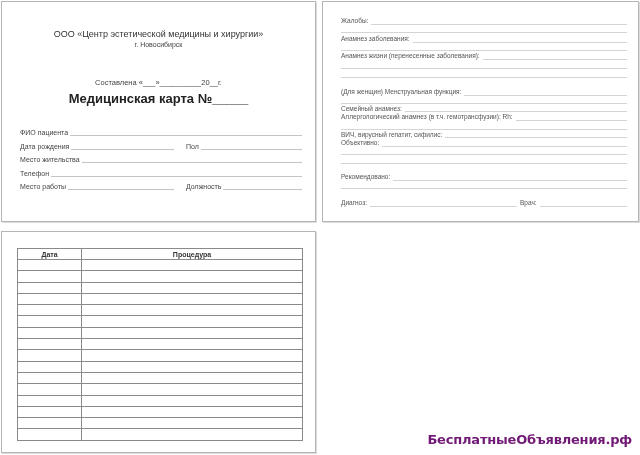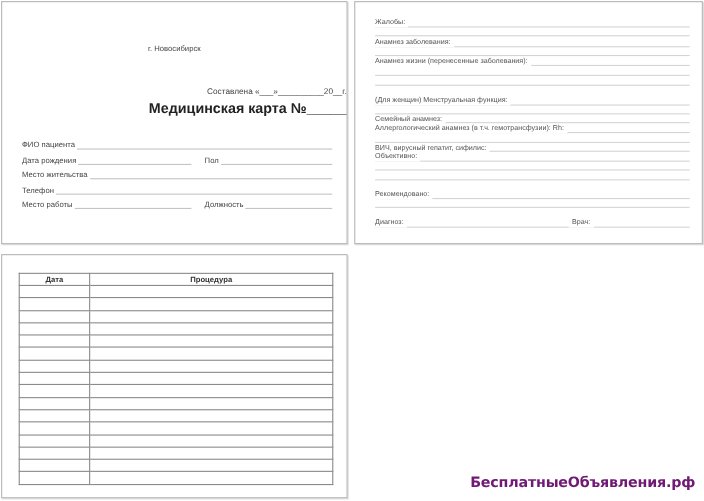--- a/index.html
+++ b/index.html
@@ -12,22 +12,22 @@
     border: 1px solid #b5b5b5;
     box-shadow: 1px 1px 0 #dcdcdc;
   }
   #card-front { left: 1px; top: 1px; width: 315px; height: 221px; }
   #card-back { left: 322px; top: 1px; width: 317px; height: 221px; }
   #card-table { left: 1px; top: 231px; width: 315px; height: 222px; }
 
   
   .org { position: absolute; left: 0; right: 0; top: 27px; text-align: center; font-size: 9px; color: #333; }
   .city { position: absolute; left: 0; right: 0; top: 39px; text-align: center; font-size: 7px; color: #444; }
-  .composed { position: absolute; left: 0; right: 0; top: 76px; text-align: right; font-size: 7.5px; color: #444; }
-  .title { position: absolute; left: 0; right: 0; top: 89px; text-align: right; font-size: 13px; font-weight: bold; color: #222; }
+  .composed { position: absolute; left: 0; right: 0; top: 76px; text-align: center; font-size: 7.5px; color: #444; }
+  .title { position: absolute; left: 0; right: 0; top: 89px; text-align: center; font-size: 13px; font-weight: bold; color: #222; }
 
   .field { position: absolute; display: flex; align-items: flex-end; font-size: 7px; color: #444; height: 10px; }
   .field .lbl { white-space: nowrap; padding-right: 2px; }
   .field .ln { flex: 1; border-bottom: 1px solid #c4c4c4; height: 8px; }
 
   
   .bline { position: absolute; left: 18px; width: 286px; border-top: 1px solid #d4d4d4; height: 0; }
   .blbl { position: absolute; left: 18px; font-size: 6.5px; color: #555; background: #fff; padding-right: 3px; line-height: 8px; white-space: nowrap; }
 
   
@@ -39,20 +39,21 @@
   .watermark {
     position: absolute; right: 8px; top: 432px;
     font-size: 13px; font-weight: bold; color: #701a75;
     font-family: "DejaVu Sans", sans-serif; letter-spacing: -0.2px;
   }
 </style>
 </head>
 <body>
 
 <div class="card" id="card-front">
+  <div class="org">ООО «Центр эстетической медицины и хирургии»</div>
   <div class="city">г. Новосибирск</div>
   <div class="composed">Составлена «___»__________20__г.</div>
   <div class="title">Медицинская карта №_____</div>
 
   <div class="field" style="left:18px; top:124px; width:282px;">
     <span class="lbl">ФИО пациента</span>
       <span class="ln"></span>
   </div>
   <div class="field" style="left:18px; top:138px; width:154px;">
     <span class="lbl">Дата рождения</span>

